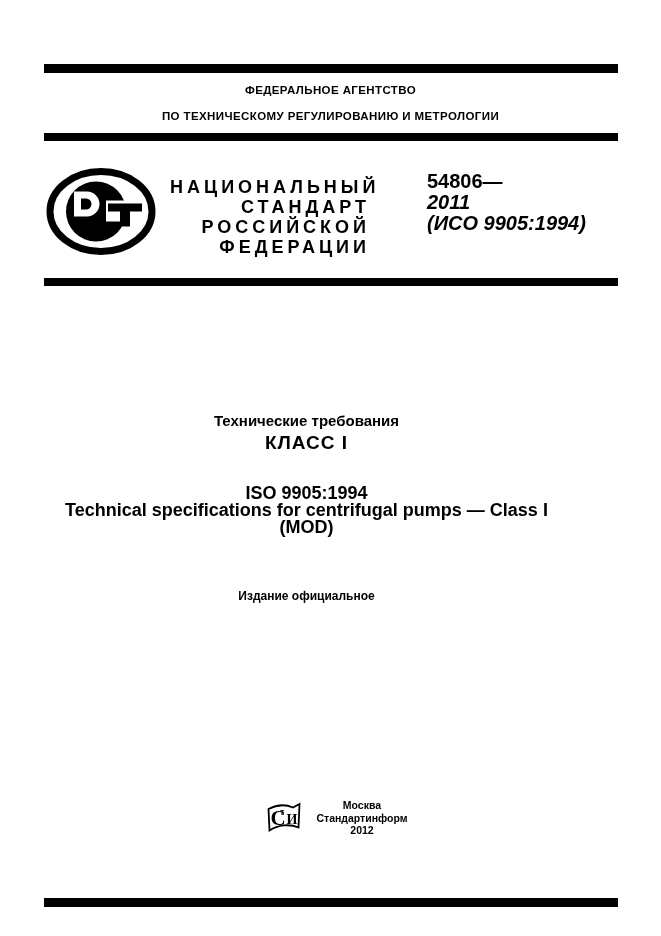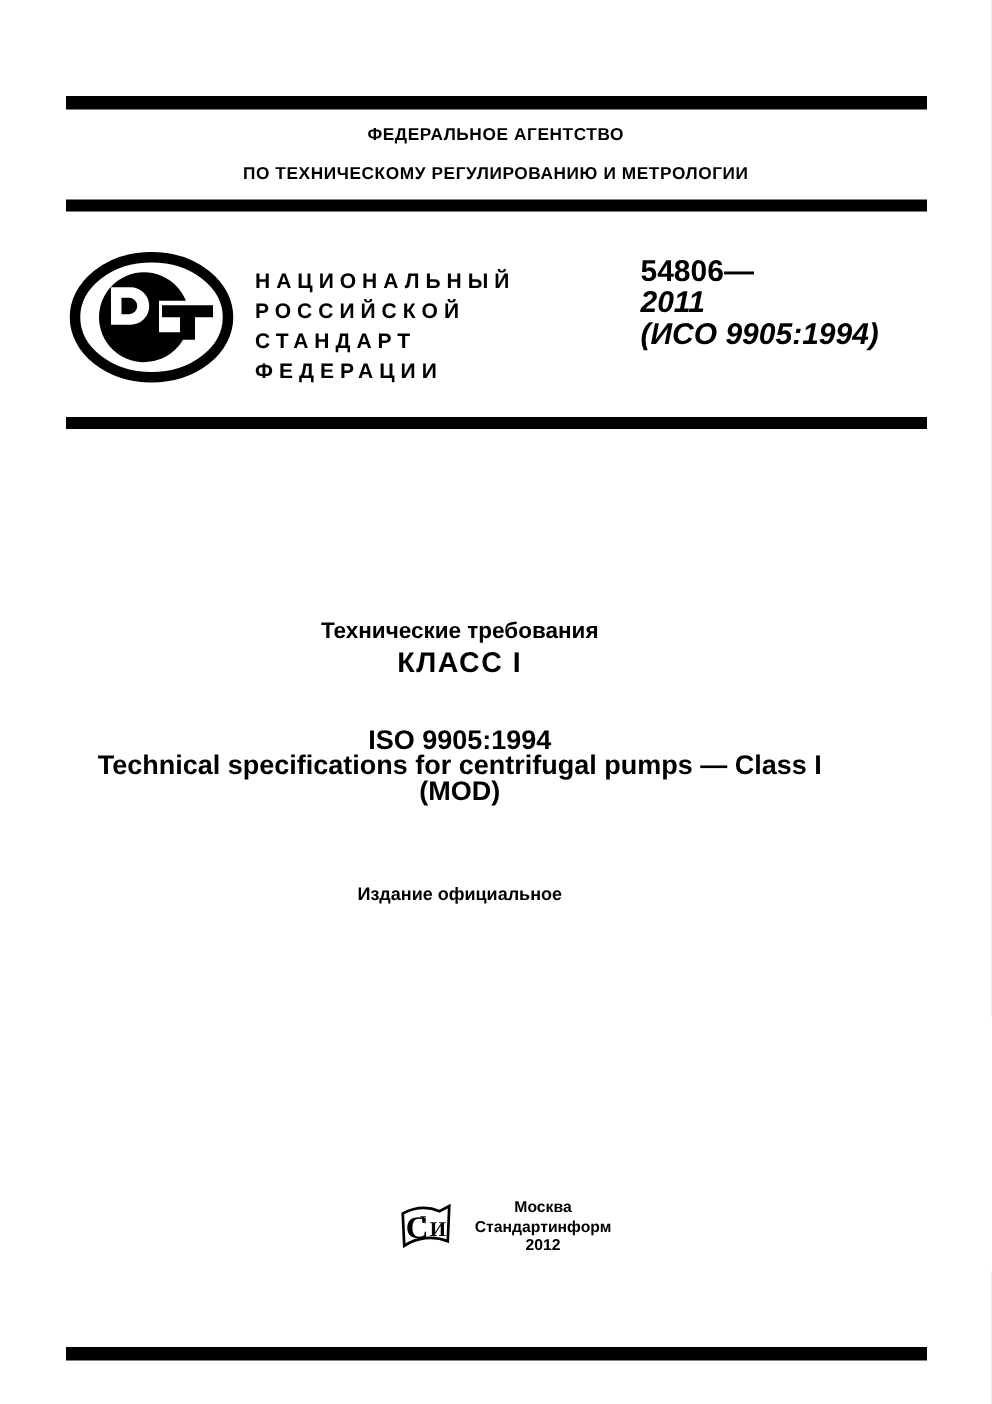--- a/index.html
+++ b/index.html
@@ -17,21 +17,21 @@
 
   .agency { position:absolute; left:44px; width:490px; text-align:center; }
   .agency-l1 { top:84px;  }
   .agency-l2 { top:110px; }
   .agency-line { position:absolute; left:0; width:100%; font-size:11.5px; font-weight:bold; letter-spacing:.4px; }
 
   .rst-logo { position:absolute; left:46px; top:167px; width:110px; height:89px; }
 
   .natstd {
     position:absolute; left:170px; top:177px; width:200px;
-    text-align:left; font-weight:bold; font-size:14px;
+    text-align:right; font-weight:bold; font-size:18px;
     letter-spacing:4px; line-height:20px; white-space:nowrap;
   }
   .gost-num { position:absolute; left:427px; top:170px; font-weight:bold; white-space:nowrap; }
   .gost-num .big   { font-size:20px; line-height:22px; }
   .gost-num .small { font-size:20px; line-height:21px;font-style:italic; }
 
   .centercol { position:absolute; left:44px; width:525px; text-align:center; }
   .title-main   { top:346px; font-size:22px; font-weight:bold; letter-spacing:.5px; white-space:pre; }
   .title-sub    { top:412px; font-size:15px; font-weight:bold;text-align:center; }
   .title-class  { top:432px; font-size:19px; font-weight:bold; letter-spacing:1px; }
@@ -61,22 +61,22 @@
   <svg class="rst-logo" viewBox="0 0 110 88" xmlns="http://www.w3.org/2000/svg">
     <ellipse cx="55" cy="44" rx="51" ry="40" fill="#ffffff" stroke="#000000" stroke-width="7"></ellipse>
     <circle cx="50" cy="44" r="30" fill="#000000"></circle>
     <rect x="60" y="33" width="36" height="21" fill="#ffffff"></rect>
     <path d="M62 36 h34 v8 h-12 v15 h-10 v-15 h-12 z" fill="#000000"></path>
     <path d="M28 66 L28 24 h13 a12.5 12.5 0 0 1 0 25 h-13 z M35 31 v11 h5 a5.5 5.5 0 0 0 0 -11 z" fill="#ffffff" fill-rule="evenodd"></path>
   </svg>
 
   <div class="natstd">
     <div>НАЦИОНАЛЬНЫЙ</div>
+    <div>СТАНДАРТ</div>
     <div>РОССИЙСКОЙ</div>
-    <div>СТАНДАРТ</div>
     <div>ФЕДЕРАЦИИ</div>
   </div>
 
   <div class="gost-num">
     <div class="big">54806—</div>
     <div class="small">2011</div>
     <div class="small">(ИСО 9905:1994)</div>
   </div>
 
   <div class="rule rule-third"></div>

